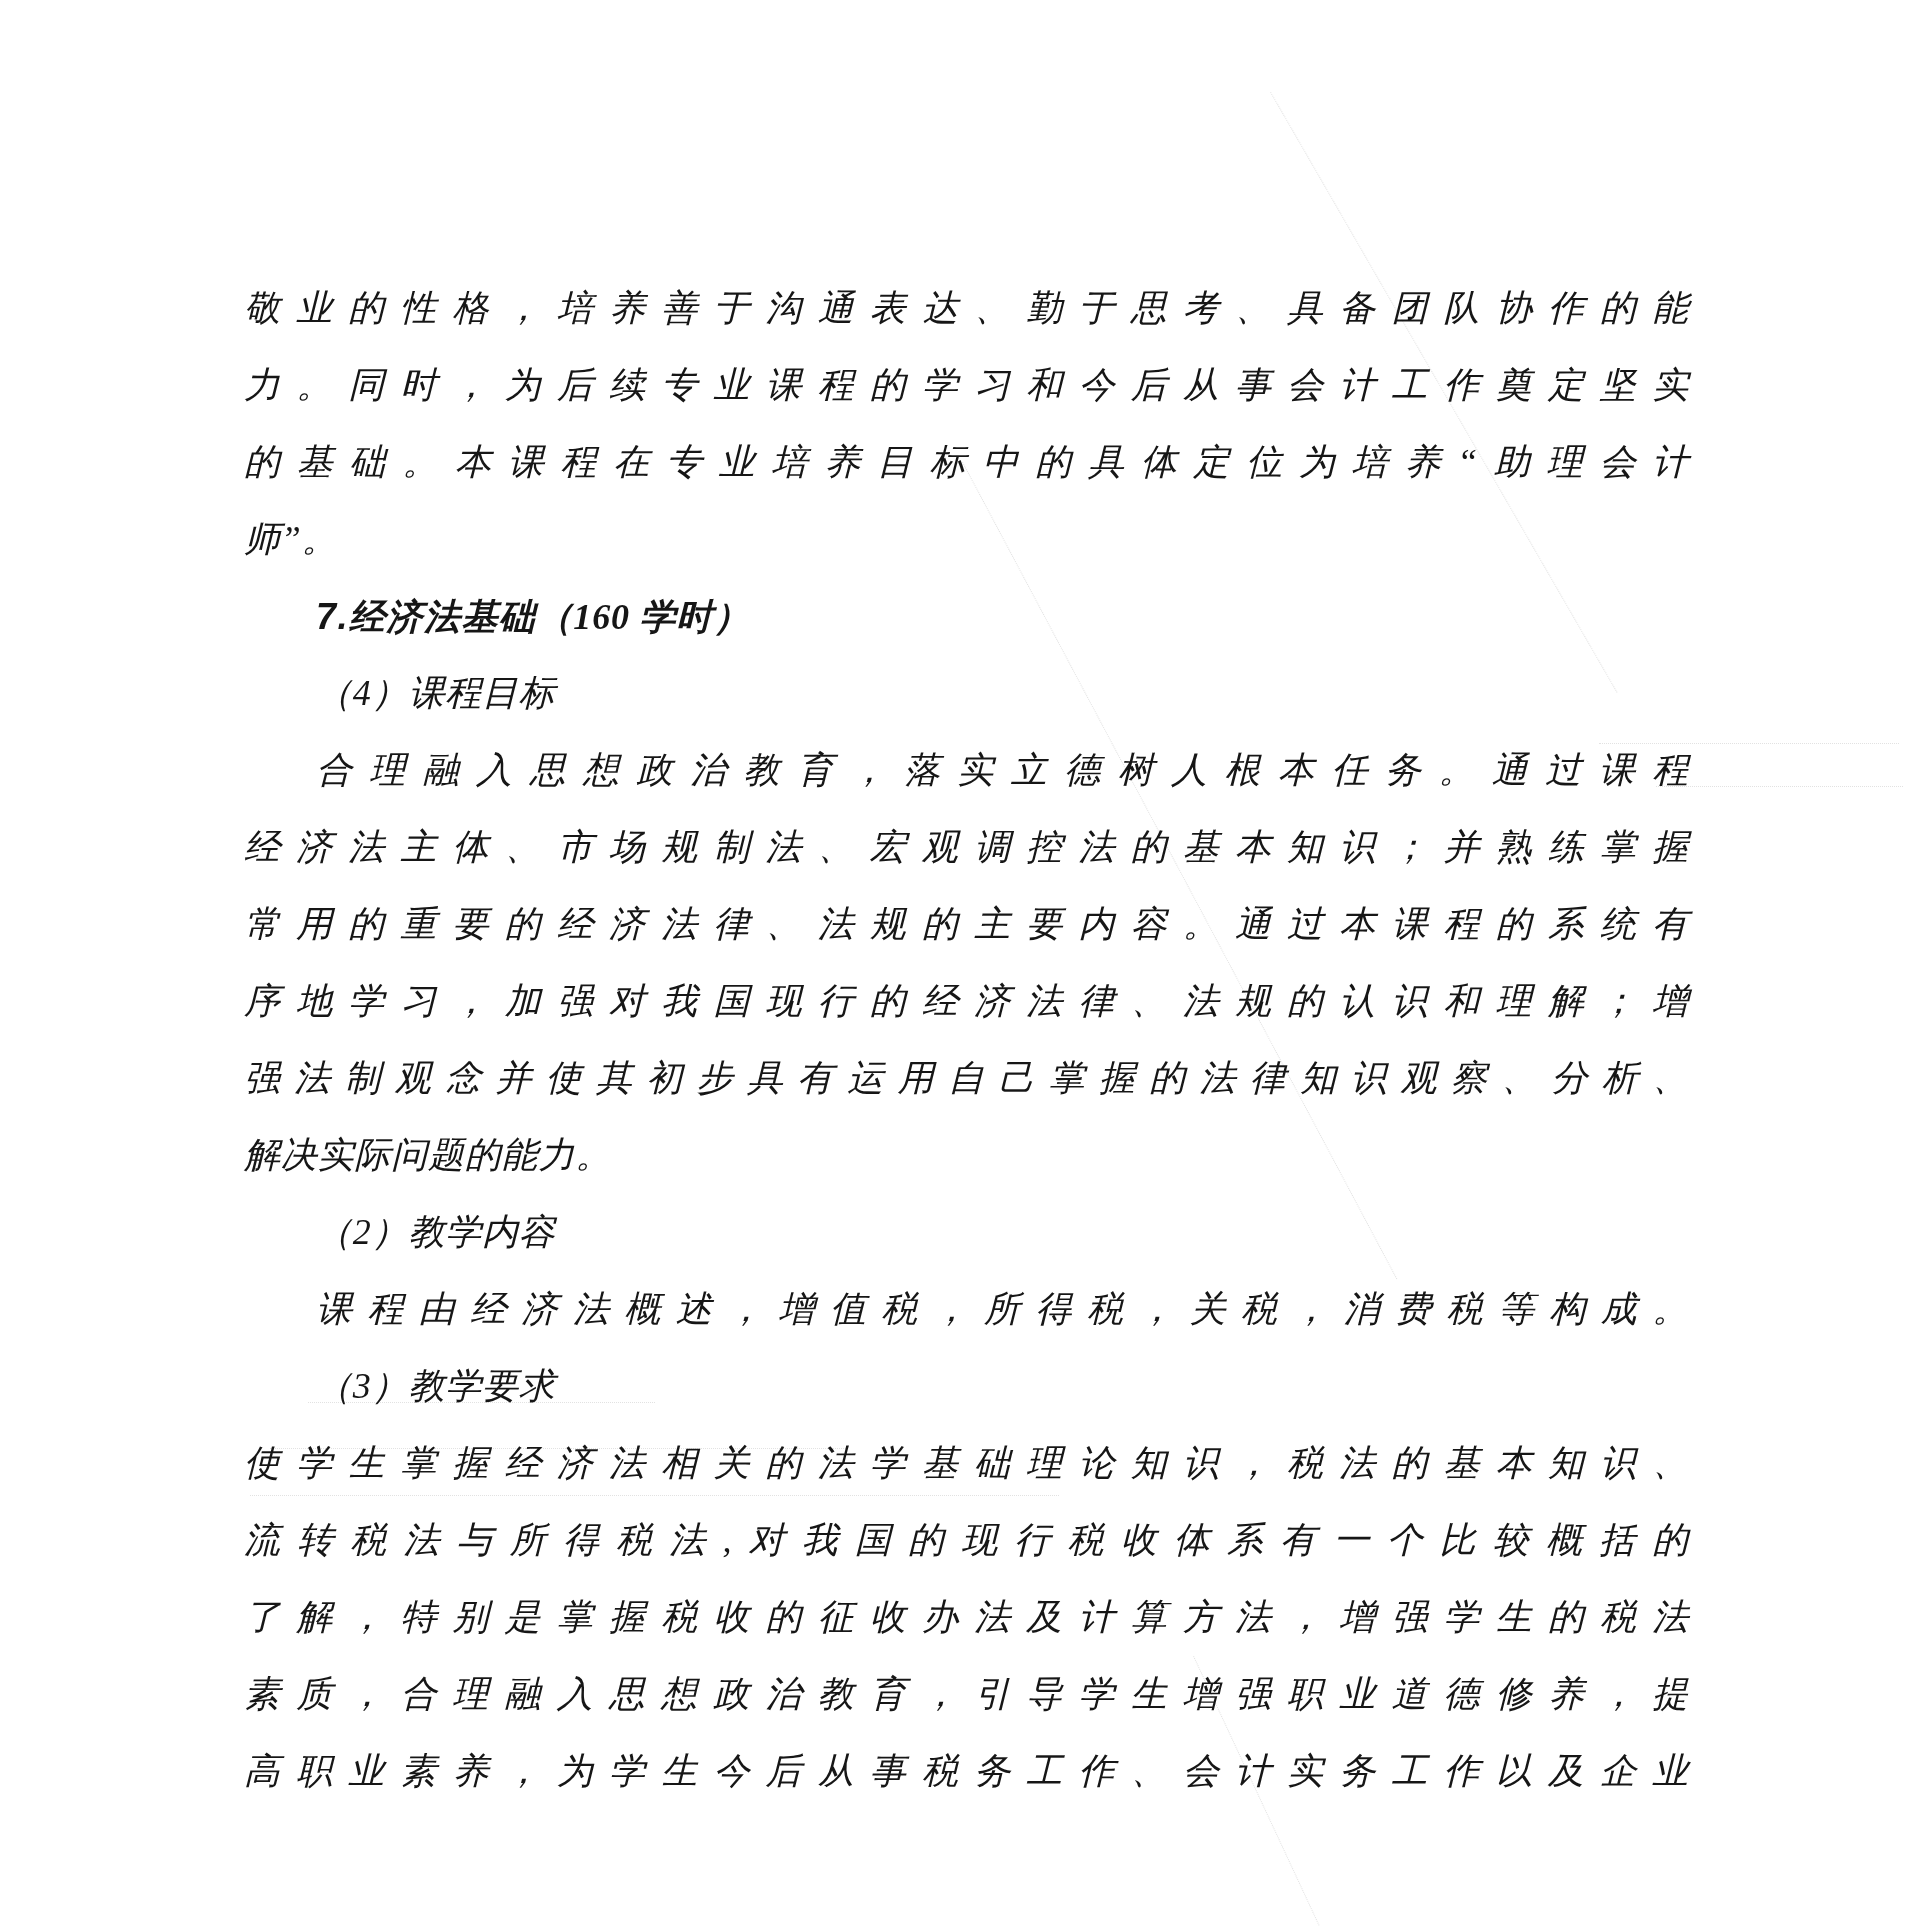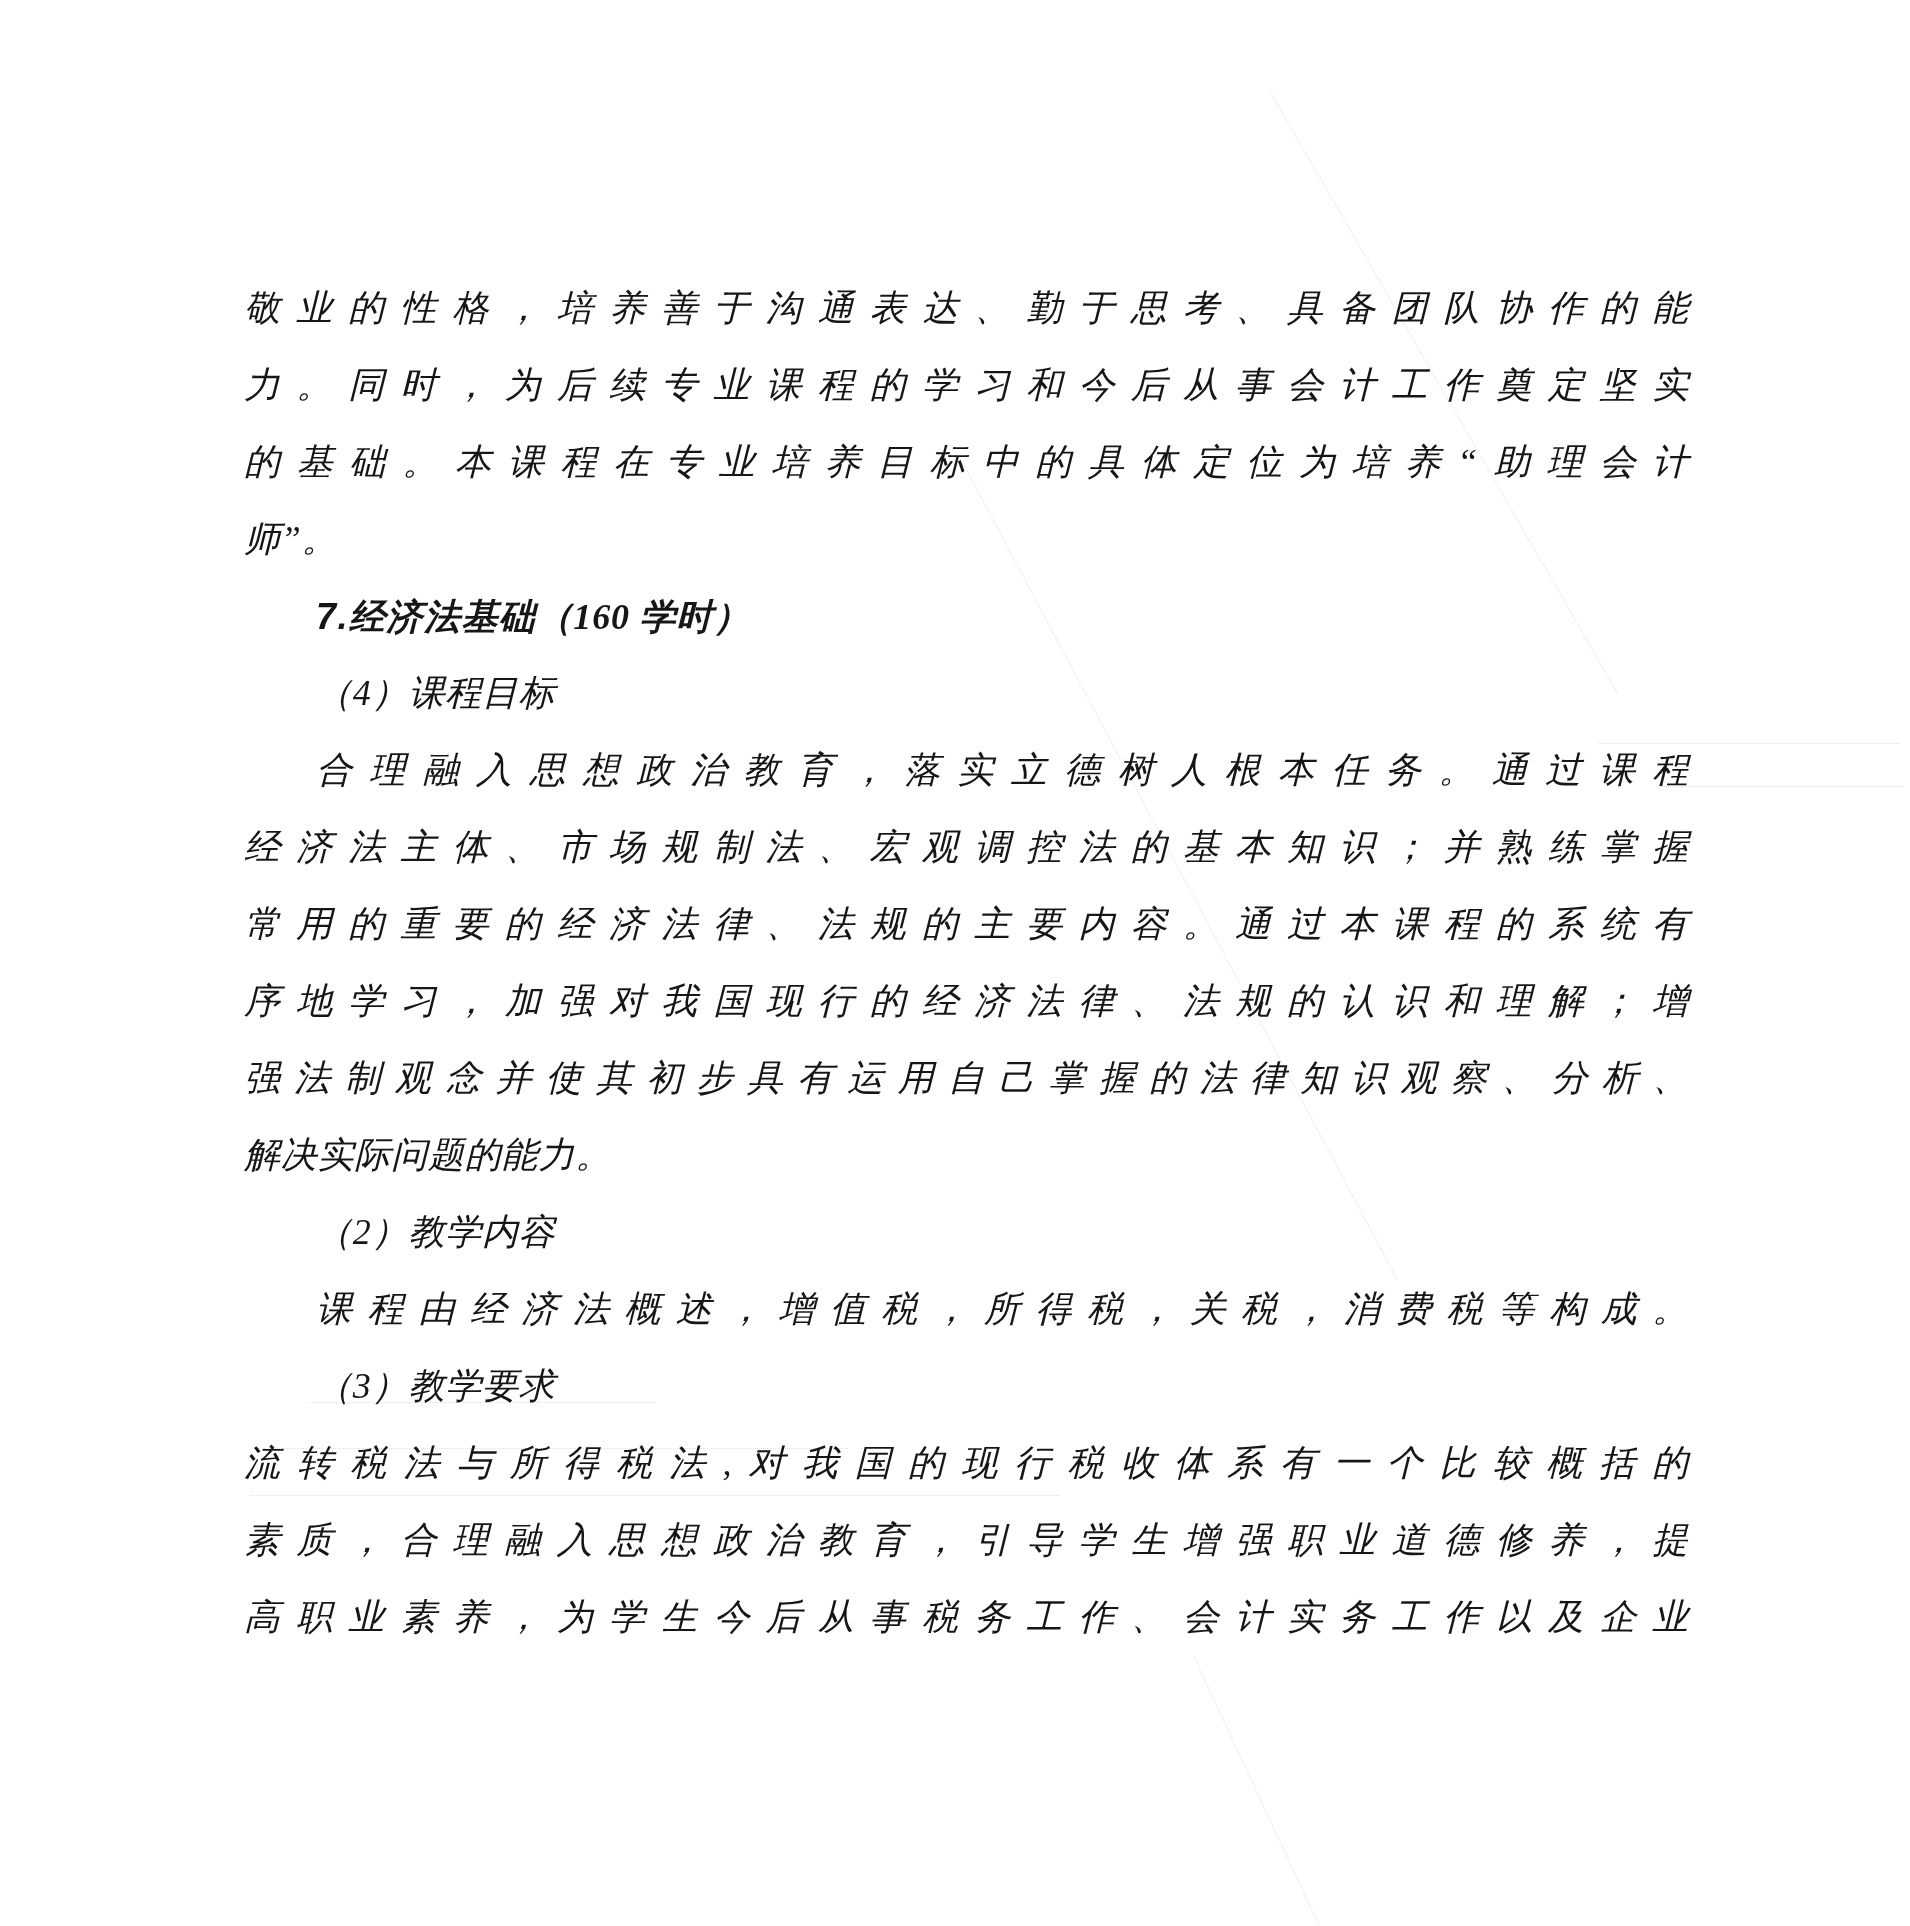--- a/index.html
+++ b/index.html
@@ -78,19 +78,21 @@
       <div class="line plain indent">（4）课程目标</div>
       <div class="line justify indent">合理融入思想政治教育，落实立德树人根本任务。通过课程</div>
       <div class="line justify">经济法主体、市场规制法、宏观调控法的基本知识；并熟练掌握</div>
       <div class="line justify">常用的重要的经济法律、法规的主要内容。通过本课程的系统有</div>
       <div class="line justify">序地学习，加强对我国现行的经济法律、法规的认识和理解；增</div>
       <div class="line justify">强法制观念并使其初步具有运用自己掌握的法律知识观察、分析、</div>
       <div class="line plain">解决实际问题的能力。</div>
       <div class="line plain indent">（2）教学内容</div>
       <div class="line justify indent">课程由经济法概述，增值税，所得税，关税，消费税等构成。</div>
       <div class="line plain indent">（3）教学要求</div>
+      <div class="line justify">使学生掌握经济法相关的法学基础理论知识，税法的基本知识、</div>
       <div class="line justify">流转税法与所得税法,对我国的现行税收体系有一个比较概括的</div>
+      <div class="line justify">了解，特别是掌握税收的征收办法及计算方法，增强学生的税法</div>
       <div class="line justify">素质，合理融入思想政治教育，引导学生增强职业道德修养，提</div>
       <div class="line justify">高职业素养，为学生今后从事税务工作、会计实务工作以及企业</div>
     </div>
 
 </div>
 
 
 </body></html>

